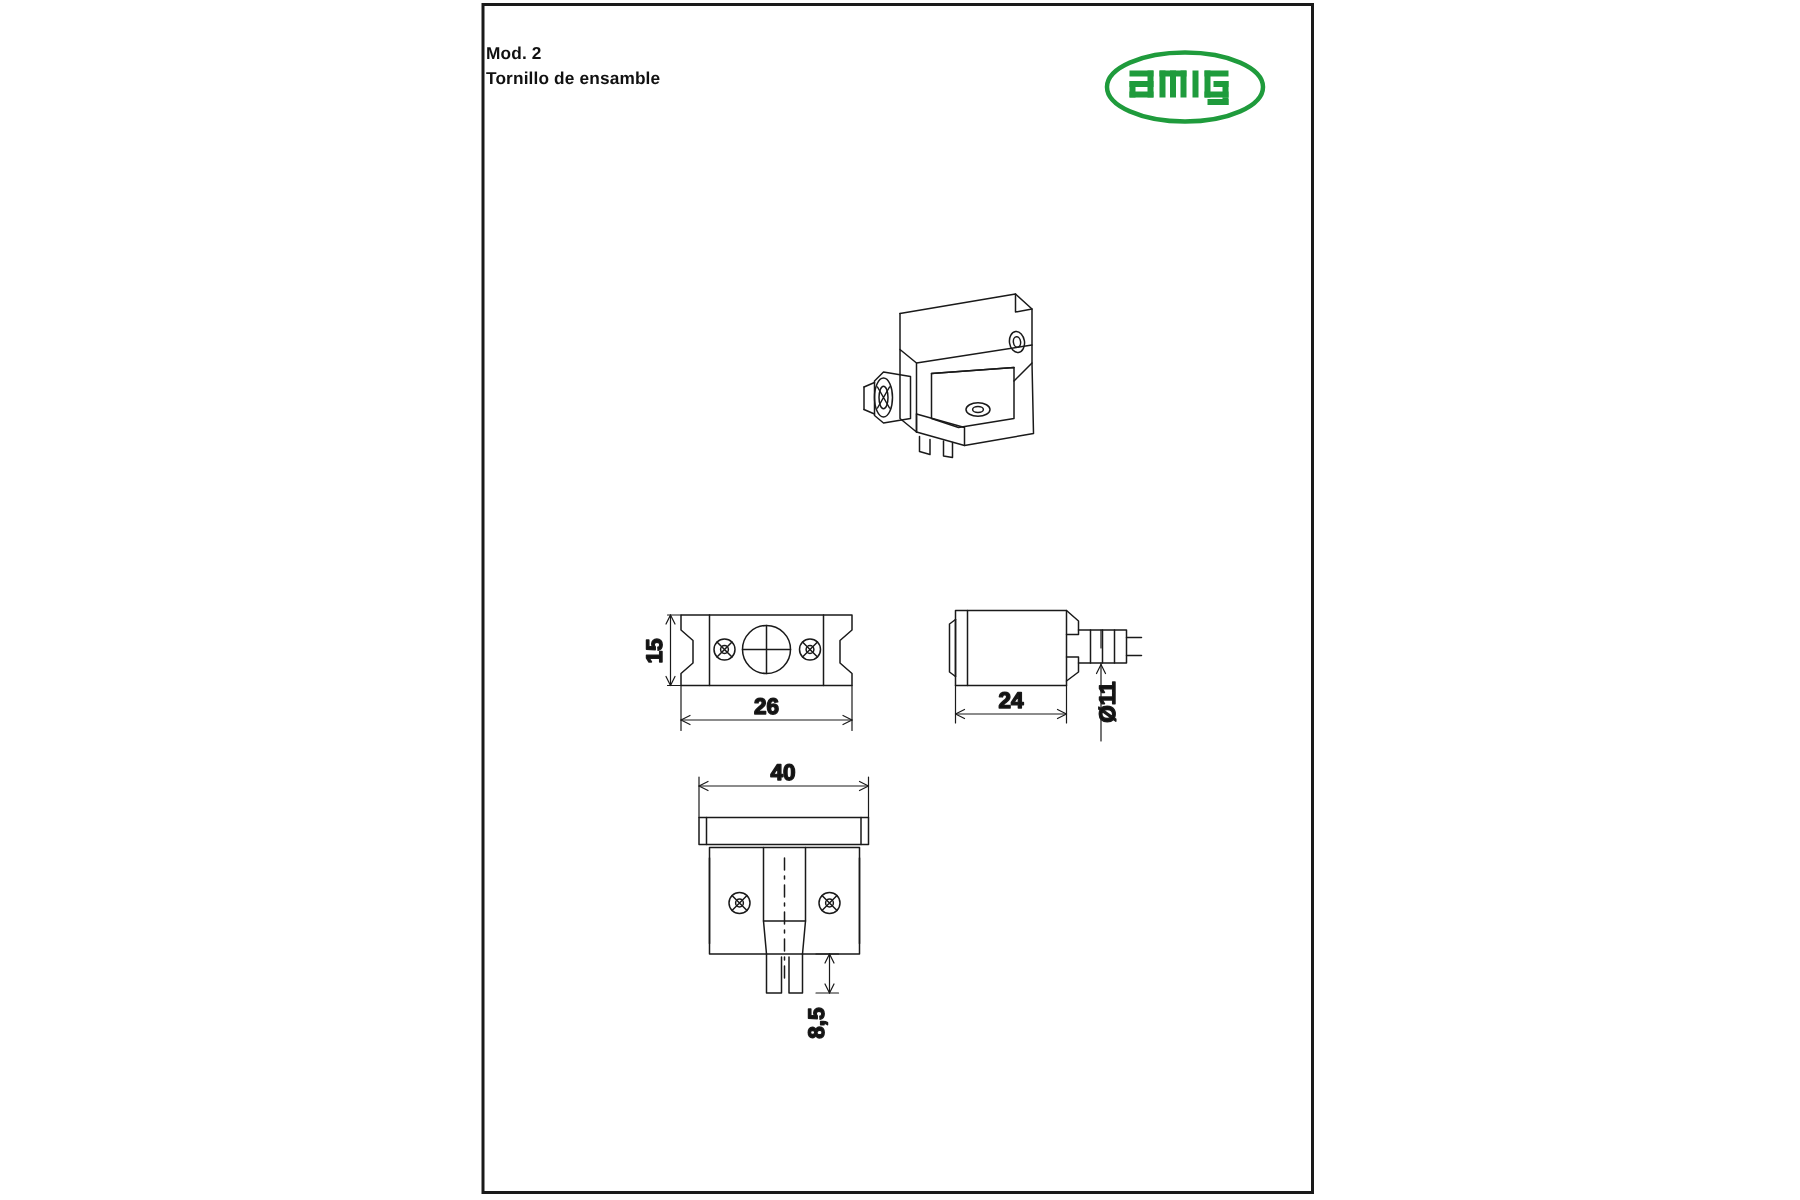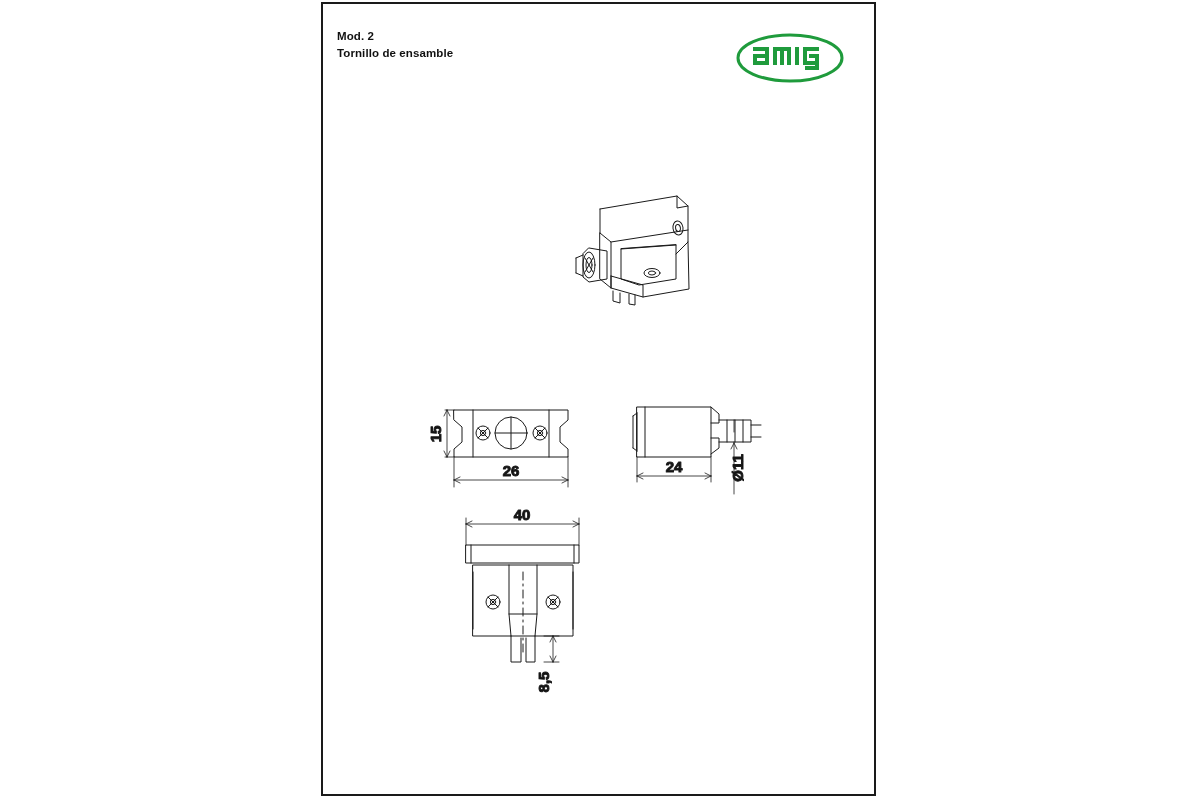--- a/index.html
+++ b/index.html
@@ -25,21 +25,21 @@
     left: 321px;
     top: 2px;
     width: 555px;
     height: 794px;
     border: 2px solid #1a1a1a;
     box-sizing: border-box;
     background: #ffffff;
   }
   .title-block {
     position: absolute;
-    left: 337px;
+    left: 324px;
     top: 28px;
     line-height: 1.45;
   }
   .title-line {
     font-size: 11.5px;
     font-weight: bold;
     color: #111111;
     letter-spacing: 0.1px;
     white-space: nowrap;
   }

